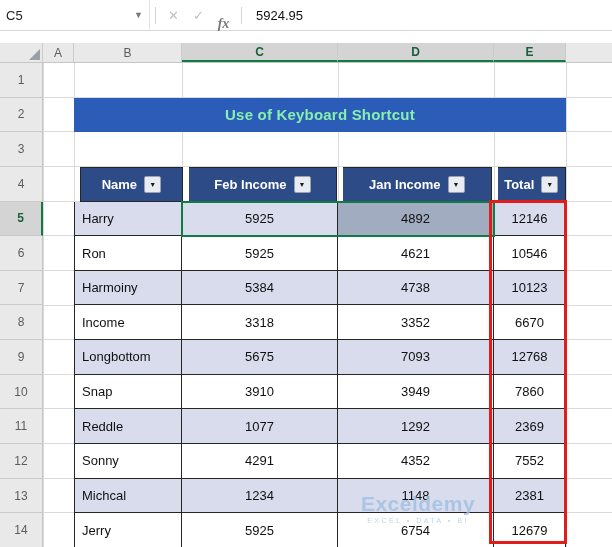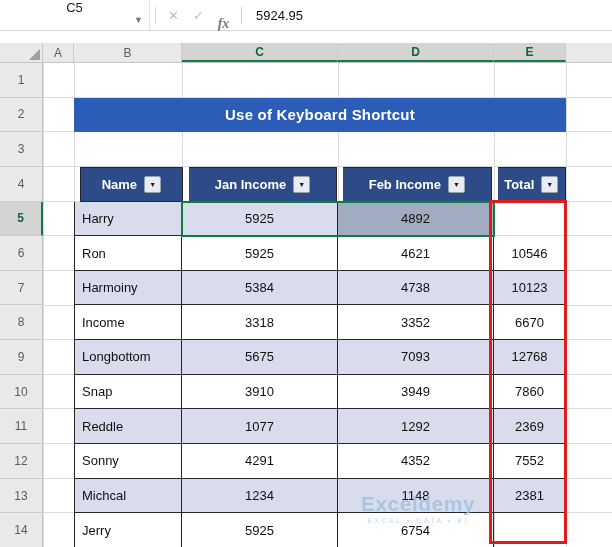--- a/index.html
+++ b/index.html
@@ -7,21 +7,21 @@
     position:relative;width:612px;height:547px;overflow:hidden;background:#fff;
     font-family:"Liberation Sans", sans-serif;
   }
   
   .formula-bar{
     height:31px;box-sizing:border-box;display:flex;align-items:center;
     background:#fff;border-bottom:1px solid #d6d6d6;
   }
   .name-box{
     width:150px;height:100%;box-sizing:border-box;display:flex;align-items:center;
-    padding:0 6px;border-right:1px solid #e2e2e2;font-size:13px;color:#222;flex-direction:column;
+    padding:0 6px;border-right:1px solid #e2e2e2;font-size:13px;color:#222;
   }
   .nb-chevron{margin-left:auto;color:#777;font-size:9px;cursor:pointer;}
   .nb-chevron::after{content:"▼";}
   .fbar-divider{width:1px;height:17px;background:#d4d4d4;margin:0 5px;}
   .fx-btn{width:25px;text-align:center;font-size:13px;color:#c0c0c0;}
   .fx-btn.fx{
     color:#7a7a7a;font-style:italic;font-weight:bold;
     font-family:"Liberation Serif", serif;font-size:14px;margin-top:17px;
   }
   .formula-input{flex:1;font-size:13px;color:#111;padding-left:9px;}
@@ -71,21 +71,21 @@
     height:34.643px;box-sizing:border-box;display:flex;align-items:center;justify-content:center;
     border-bottom:1px solid #cbcbcb;border-right:1px solid #c6c6c6;
     font-size:12px;color:#5c5c5c;
   }
   .rowhead.sel{
     background:#D4D4D4;color:#17613B;font-weight:700;border-right:2px solid #107C41;
   }
   
   .banner{
     position:absolute;left:74px;top:34.643px;width:492px;height:34.643px;
-    background:#2B5CB8;color:#ffffff;display:flex;align-items:center;justify-content:center;
+    background:#2B5CB8;color:#86efac;display:flex;align-items:center;justify-content:center;
     font-size:15px;font-weight:700;letter-spacing:0.2px;text-align:right;
   }
   
   .xtable{position:absolute;left:74px;top:103.93px;width:492px;}
   .xrow{display:flex;height:34.643px;box-sizing:border-box;}
   .xcell{
     box-sizing:border-box;height:100%;display:flex;align-items:center;
     border-right:1px solid #262626;border-bottom:1px solid #262626;
     font-size:13px;color:#111;background:#fff;
   }
@@ -175,38 +175,39 @@
     </div>
 
     <div class="banner">Use of Keyboard Shortcut</div>
 
     <div class="xtable">
       <div class="xrow hdr">
         <div class="xcell c-name">
           <span>Name</span>
           <span class="filter-btn"></span>
         </div>
+        <div class="xcell c-feb">
+          <span>Feb Income</span>
+          <span class="filter-btn"></span>
+        </div>
         <div class="xcell c-jan">
           <span>Jan Income</span>
-          <span class="filter-btn"></span>
-        </div>
-        <div class="xcell c-feb">
-          <span>Feb Income</span>
           <span class="filter-btn"></span>
         </div>
         <div class="xcell c-tot">
           <span>Total</span>
           <span class="filter-btn"></span>
         </div>
       </div>
 
       <div class="xrow band">
         <div class="xcell c-name">Harry</div>
         <div class="xcell c-jan">5925</div>
         <div class="xcell c-feb shade">4892</div>
+        <div class="xcell c-tot">12146</div>
       </div>
       <div class="xrow">
         <div class="xcell c-name">Ron</div>
         <div class="xcell c-jan">5925</div>
         <div class="xcell c-feb">4621</div>
         <div class="xcell c-tot">10546</div>
       </div>
       <div class="xrow band">
         <div class="xcell c-name">Harmoiny</div>
         <div class="xcell c-jan">5384</div>
@@ -246,20 +247,21 @@
       <div class="xrow band">
         <div class="xcell c-name">Michcal</div>
         <div class="xcell c-jan">1234</div>
         <div class="xcell c-feb">1148</div>
         <div class="xcell c-tot">2381</div>
       </div>
       <div class="xrow">
         <div class="xcell c-name">Jerry</div>
         <div class="xcell c-jan">5925</div>
         <div class="xcell c-feb">6754</div>
+        <div class="xcell c-tot">12679</div>
       </div>
     </div>
 
     <div class="watermark">
       <div class="wm-name">Exceldemy</div>
       <div class="wm-tag">EXCEL • DATA • BI</div>
     </div>
 
     <div class="sel-range"></div>
 

